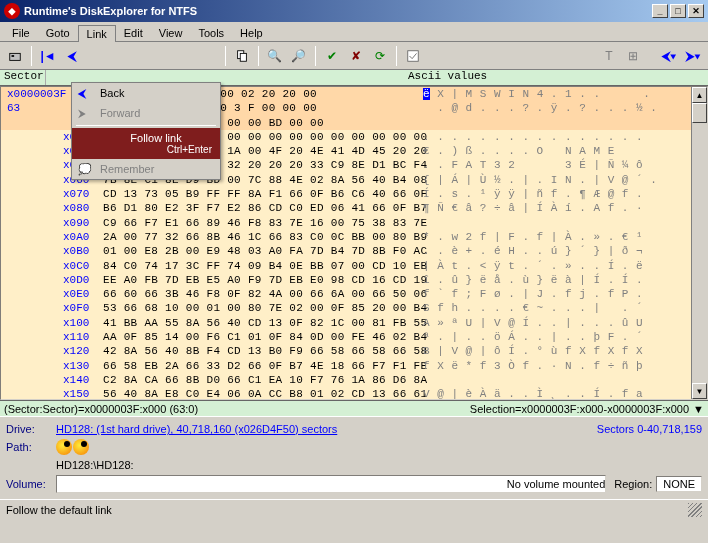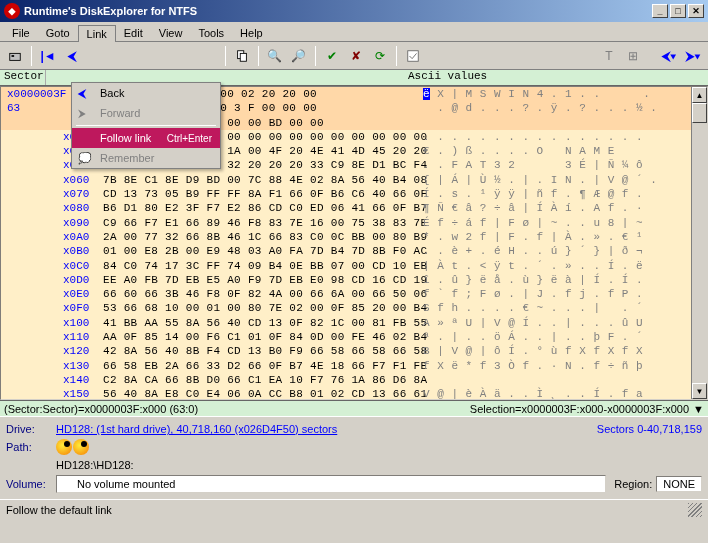--- a/index.html
+++ b/index.html
@@ -10,21 +10,21 @@
 .titlebar-btn { width: 16px; height: 14px; background: #d4d0c8; border: 1px solid #fff; border-right-color: #404040; border-bottom-color: #404040; font-size: 9px; display: flex; align-items: center; justify-content: center; cursor: pointer; color: #000; }
 .menubar { background: #d4d0c8; height: 20px; display: flex; align-items: flex-start; padding: 3px 4px; border-bottom: 1px solid #808080; }
 .menubar span { padding: 2px 8px; cursor: pointer; }
 .menubar .active { background: #d4d0c8; border: 1px solid #808080; border-bottom: none; }
 .toolbar { background: #d4d0c8; height: 28px; display: flex; align-items: center; padding: 2px 4px; border-bottom: 1px solid #808080; gap: 2px; position: relative; }
 .tb-btn { width: 22px; height: 22px; border: 1px solid transparent; display: flex; align-items: center; justify-content: center; cursor: pointer; font-size: 12px; }
 .tb-sep { width: 1px; height: 20px; background: #808080; margin: 0 3px; border-right: 1px solid #fff; }
 .tb-right { margin-left: auto; display: flex; gap: 2px; align-items: center; }
 .dropdown { position: absolute; top: 40px; left: 71px; background: #d4d0c8; border: 1px solid #808080; box-shadow: 2px 2px 3px rgba(0,0,0,0.3); width: 150px; z-index: 100; }
 .dropdown-item { padding: 4px 8px 4px 28px; display: flex; align-items: center; cursor: pointer; position: relative; }
-.dropdown-item.highlighted { background: #be185d; color: white; }
+.dropdown-item.highlighted { background: #7f1d1d; color: white; flex-direction: column; }
 .dropdown-item.disabled { color: #808080; }
 .dropdown-item .icon { position: absolute; left: 6px; font-size: 11px; }
 .dropdown-item .shortcut { margin-left: auto; font-size: 10px; }
 .dropdown-sep { height: 1px; background: #808080; border-bottom: 1px solid #fff; margin: 2px 4px; }
 .hex-area { display: flex; background: #fff; height: 330px; border: 1px inset #d4d0c8; position: relative; }
 .hex-header { background: #d4f0d4; border-bottom: 1px solid #666; height: 16px; display: flex; font-family: 'Courier New', monospace; font-size: 11px; }
 .hex-hdr-sector { width: 46px; padding-left: 4px; border-right: 1px solid #aaa; }
 .hex-hdr-ascii { flex: 1; padding-left: 4px; }
 .hex-body { flex: 1; overflow: hidden; }
 .hex-rows { font-family: 'Courier New', monospace; font-size: 11px; line-height: 14.3px; }
@@ -44,21 +44,21 @@
 .status-row .right { margin-left: auto; }
 .info-area { background: #d4d0c8; padding: 4px 6px; font-size: 11px; border-top: 1px solid #fff; }
 .info-row { display: flex; align-items: center; margin-bottom: 2px; min-height: 16px; }
 .info-label { color: #000080; width: 50px; }
 .info-val { flex: 1; }
 .info-val a { color: #0000ff; text-decoration: underline; }
 .info-right { margin-left: auto; }
 .path-icons { display: flex; gap: 1px; }
 .path-icon { width: 16px; height: 16px; background: radial-gradient(circle at 40% 40%, #ffeb3b, #f57c00); border-radius: 50%; position: relative; }
 .path-icon::after { content: ''; position: absolute; right: 2px; top: 2px; width: 6px; height: 6px; background: #000; border-radius: 50%; }
-.volume-box { border: 1px inset #d4d0c8; background: #fff; padding: 2px 20px; flex: 1; margin-right: 8px; }
+.volume-box { border: 1px inset #d4d0c8; background: #fff; padding: 2px 0; flex: 1; margin-right: 8px; text-align: right; }
 .bottom-status { height: 20px; background: #d4d0c8; border-top: 1px solid #fff; display: flex; align-items: center; padding: 0 6px; font-size: 11px; }
 .grip { margin-left: auto; width: 14px; height: 14px; background: repeating-linear-gradient(135deg, #808080 0 1px, transparent 1px 3px); }
 .arrow-blue { color: #0000ff; font-weight: bold; }
 .svg-icon { width: 14px; height: 14px; }
 </style>
 </head>
 <body>
 
 <div class="titlebar">
   <div class="titlebar-icon">◆</div>
@@ -151,21 +151,21 @@
       <div class="hex-rows" id="hex-rows">
           <div class="hex-row current"><span class="sector-col">x0000003F</span><span class="offset-col"></span><span class="hex-col">7 49 4E 34 2E 31 00 02 20 20 00</span><span class="ascii-col"><span class="hl">ë</span> X | M S W I N 4 . 1 . .      .</span></div>
           <div class="hex-row current"><span class="sector-col">63</span><span class="offset-col"></span><span class="hex-col">0 00 3 F 00 F F 00 3 F 00 00 00</span><span class="ascii-col">  . @ d . . . ? . ÿ . ? . . . ½ .</span></div>
           <div class="hex-row current"><span class="sector-col"></span><span class="offset-col"></span><span class="hex-col">00 00 00 00 00 00 00 00 BD 00 00</span><span class="ascii-col"></span></div>
           <div class="hex-row normal"><span class="sector-col"></span><span class="offset-col">x030</span><span class="hex-col">01 00 06 00 00 00 00 00 00 00 00 00 00 00 00 00</span><span class="ascii-col">. . . . . . . . . . . . . . . .</span></div>
           <div class="hex-row normal"><span class="sector-col"></span><span class="offset-col">x040</span><span class="hex-col">80 00 29 DF 07 1A 1A 00 4F 20 4E 41 4D 45 20 20</span><span class="ascii-col">€ . ) ß . . . . O   N A M E    </span></div>
           <div class="hex-row normal"><span class="sector-col"></span><span class="offset-col">x050</span><span class="hex-col">00 00 46 41 54 33 32 20 20 20 33 C9 8E D1 BC F4</span><span class="ascii-col">. . F A T 3 2       3 É | Ñ ¼ ô</span></div>
           <div class="hex-row normal"><span class="sector-col"></span><span class="offset-col">x060</span><span class="hex-col">7B 8E C1 8E D9 BD 00 7C 88 4E 02 8A 56 40 B4 08</span><span class="ascii-col">{ | Á | Ù ½ . | . I N . | V @ ´ .</span></div>
           <div class="hex-row normal"><span class="sector-col"></span><span class="offset-col">x070</span><span class="hex-col">CD 13 73 05 B9 FF FF 8A F1 66 0F B6 C6 40 66 0F</span><span class="ascii-col">Í . s . ¹ ÿ ÿ | ñ f . ¶ Æ @ f .</span></div>
           <div class="hex-row normal"><span class="sector-col"></span><span class="offset-col">x080</span><span class="hex-col">B6 D1 80 E2 3F F7 E2 86 CD C0 ED 06 41 66 0F B7</span><span class="ascii-col">¶ Ñ € â ? ÷ â | Í À í . A f . ·</span></div>
-          <div class="hex-row normal"><span class="sector-col"></span><span class="offset-col">x090</span><span class="hex-col">C9 66 F7 E1 66 89 46 F8 83 7E 16 00 75 38 83 7E</span><span class="ascii-col">É f ÷ á f | F ø | ~ . . u 8 | ~</span></div>
+          <div class="hex-row normal"><span class="sector-col"></span><span class="offset-col">x090</span><span class="hex-col">C9 66 F7 E1 66 89 46 F8 83 7E 16 00 75 38 83 7E</span></div>
           <div class="hex-row normal"><span class="sector-col"></span><span class="offset-col">x0A0</span><span class="hex-col">2A 00 77 32 66 8B 46 1C 66 83 C0 0C BB 00 80 B9</span><span class="ascii-col">* . w 2 f | F . f | À . » . € ¹</span></div>
           <div class="hex-row normal"><span class="sector-col"></span><span class="offset-col">x0B0</span><span class="hex-col">01 00 E8 2B 00 E9 48 03 A0 FA 7D B4 7D 8B F0 AC</span><span class="ascii-col">. . è + . é H . . ú } ´ } | ð ¬</span></div>
           <div class="hex-row normal"><span class="sector-col"></span><span class="offset-col">x0C0</span><span class="hex-col">84 C0 74 17 3C FF 74 09 B4 0E BB 07 00 CD 10 EB</span><span class="ascii-col">| À t . &lt; ÿ t . ´ . » . . Í . ë</span></div>
           <div class="hex-row normal"><span class="sector-col"></span><span class="offset-col">x0D0</span><span class="hex-col">EE A0 FB 7D EB E5 A0 F9 7D EB E0 98 CD 16 CD 19</span><span class="ascii-col">î . û } ë å . ù } ë à | Í . Í .</span></div>
           <div class="hex-row normal"><span class="sector-col"></span><span class="offset-col">x0E0</span><span class="hex-col">66 60 66 3B 46 F8 0F 82 4A 00 66 6A 00 66 50 06</span><span class="ascii-col">f ` f ; F ø . | J . f j . f P .</span></div>
           <div class="hex-row normal"><span class="sector-col"></span><span class="offset-col">x0F0</span><span class="hex-col">53 66 68 10 00 01 00 80 7E 02 00 0F 85 20 00 B4</span><span class="ascii-col">S f h . . . . € ~ . . . |   . ´</span></div>
           <div class="hex-row normal"><span class="sector-col"></span><span class="offset-col">x100</span><span class="hex-col">41 BB AA 55 8A 56 40 CD 13 0F 82 1C 00 81 FB 55</span><span class="ascii-col">A » ª U | V @ Í . . | . . . û U</span></div>
           <div class="hex-row normal"><span class="sector-col"></span><span class="offset-col">x110</span><span class="hex-col">AA 0F 85 14 00 F6 C1 01 0F 84 0D 00 FE 46 02 B4</span><span class="ascii-col">ª . | . . ö Á . . | . . þ F . ´</span></div>
           <div class="hex-row normal"><span class="sector-col"></span><span class="offset-col">x120</span><span class="hex-col">42 8A 56 40 8B F4 CD 13 B0 F9 66 58 66 58 66 58</span><span class="ascii-col">B | V @ | ô Í . ° ù f X f X f X</span></div>
           <div class="hex-row normal"><span class="sector-col"></span><span class="offset-col">x130</span><span class="hex-col">66 58 EB 2A 66 33 D2 66 0F B7 4E 18 66 F7 F1 FE</span><span class="ascii-col">f X ë * f 3 Ò f . · N . f ÷ ñ þ</span></div>

